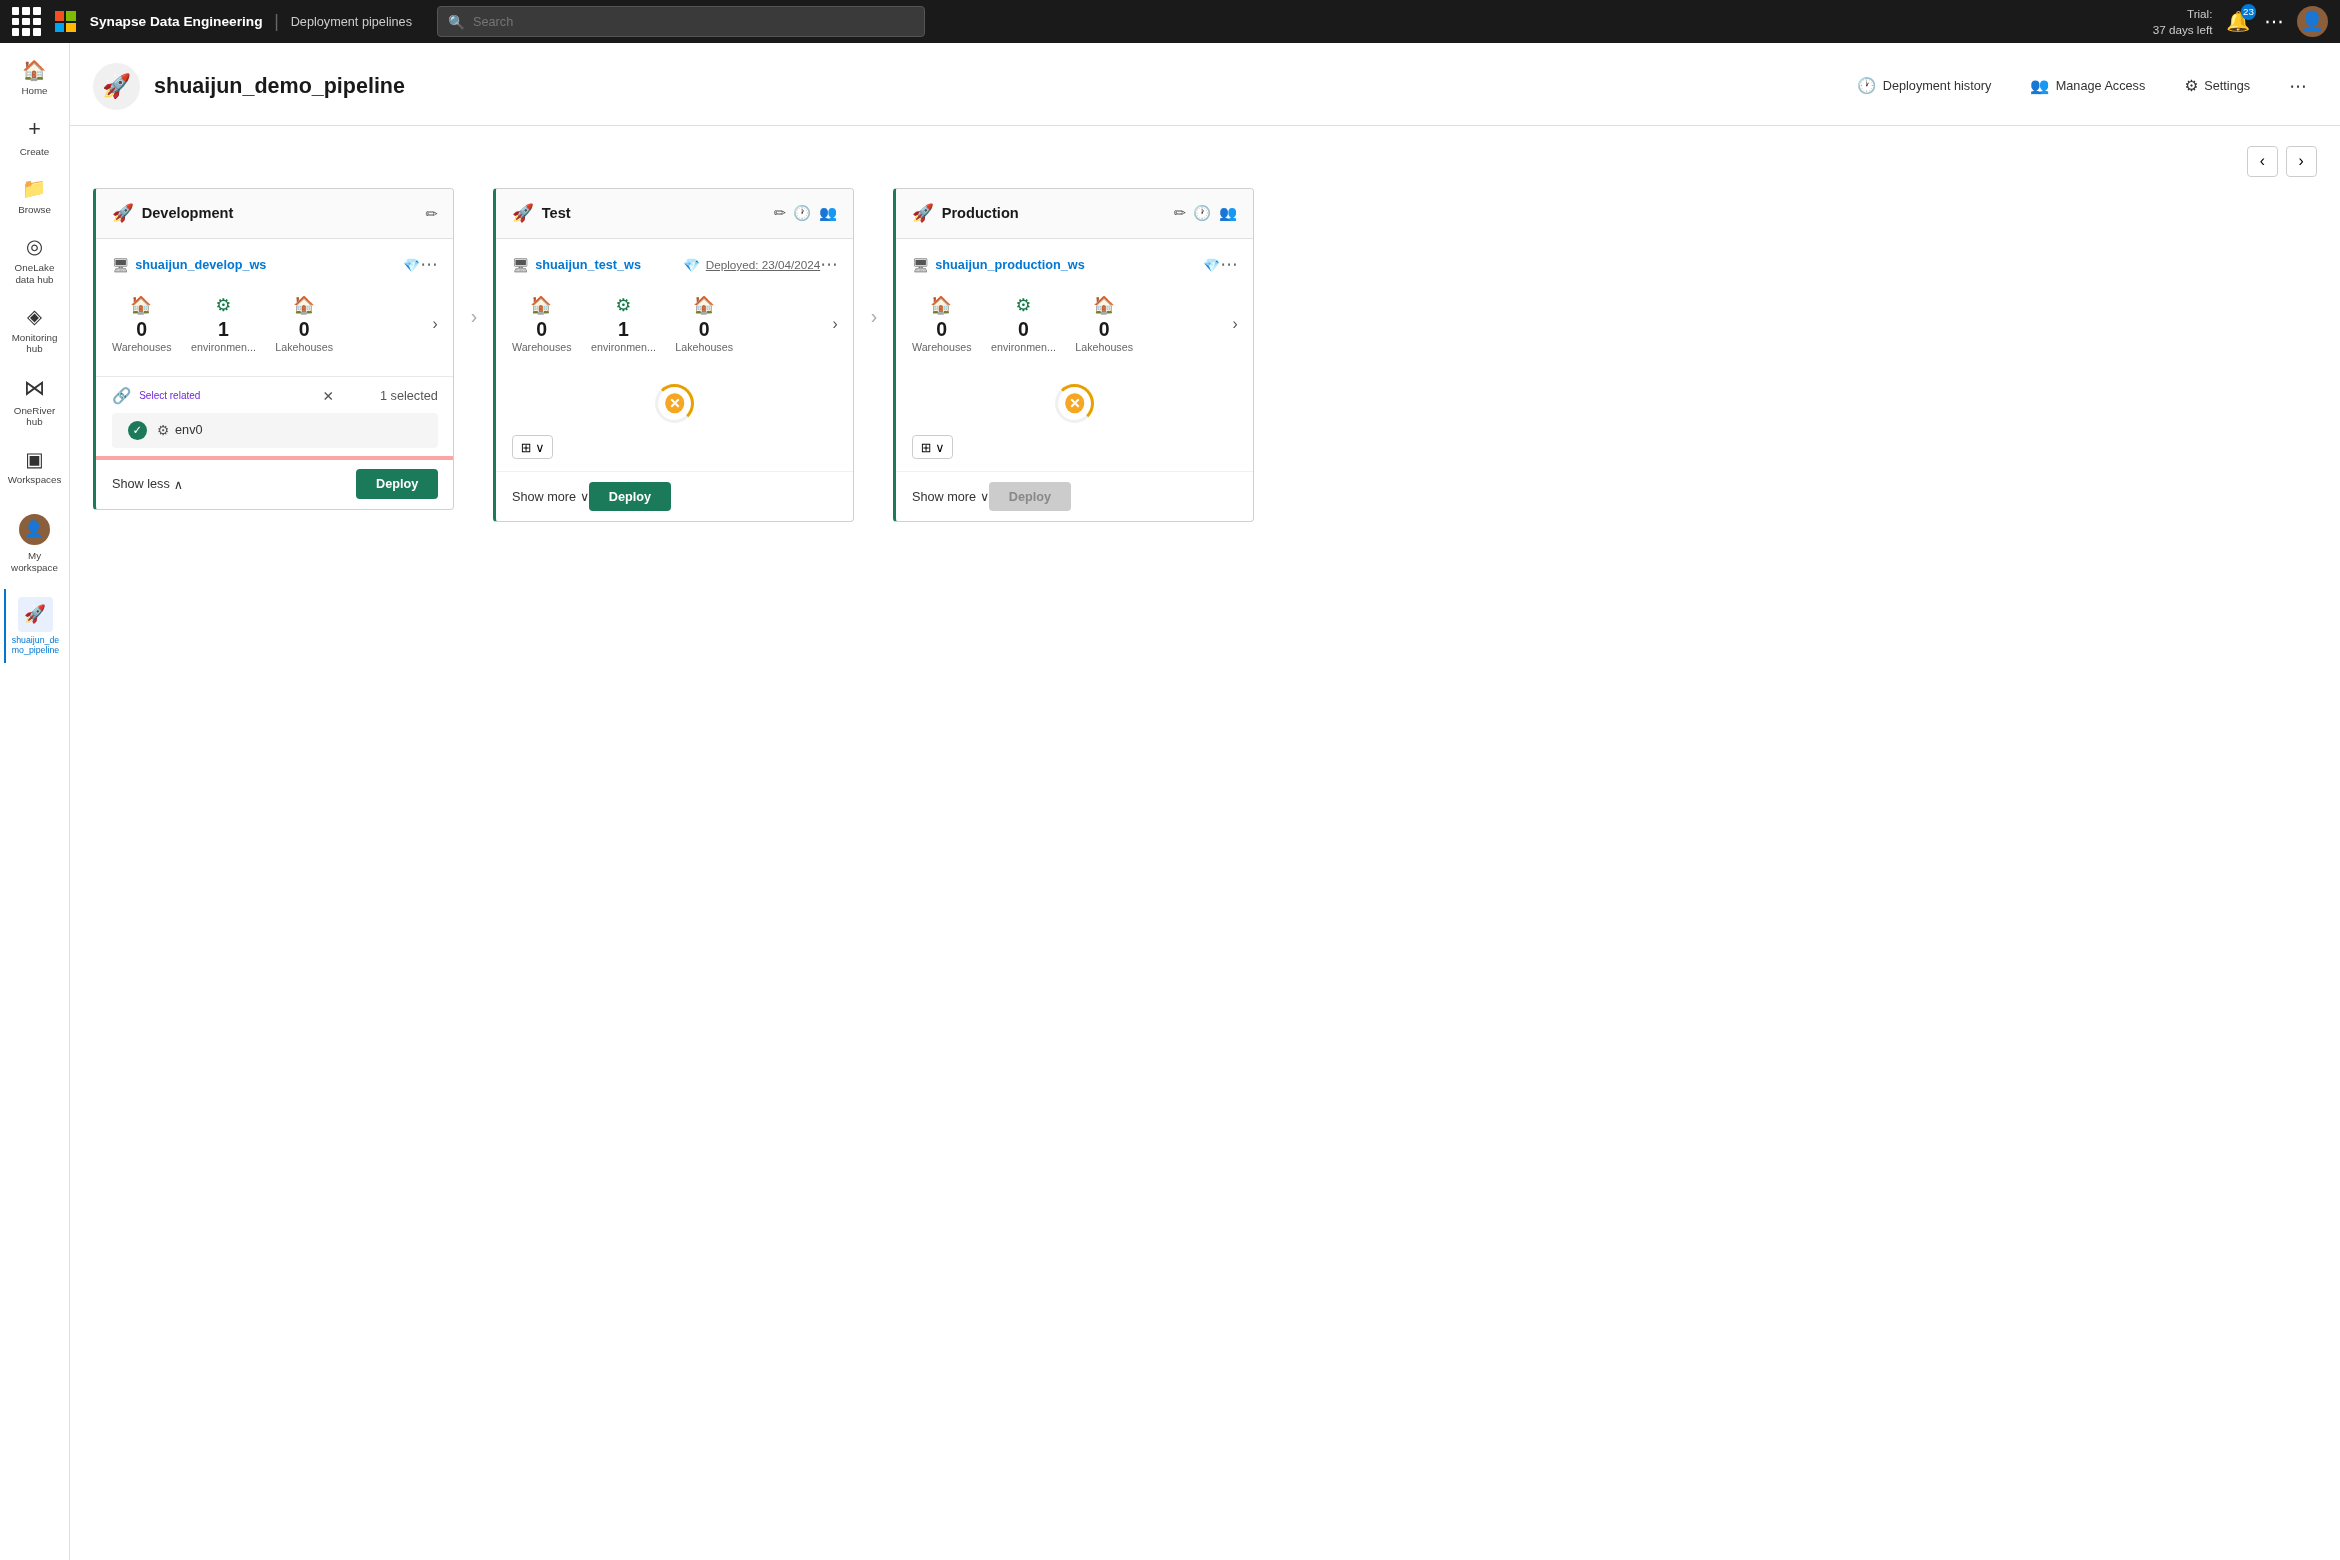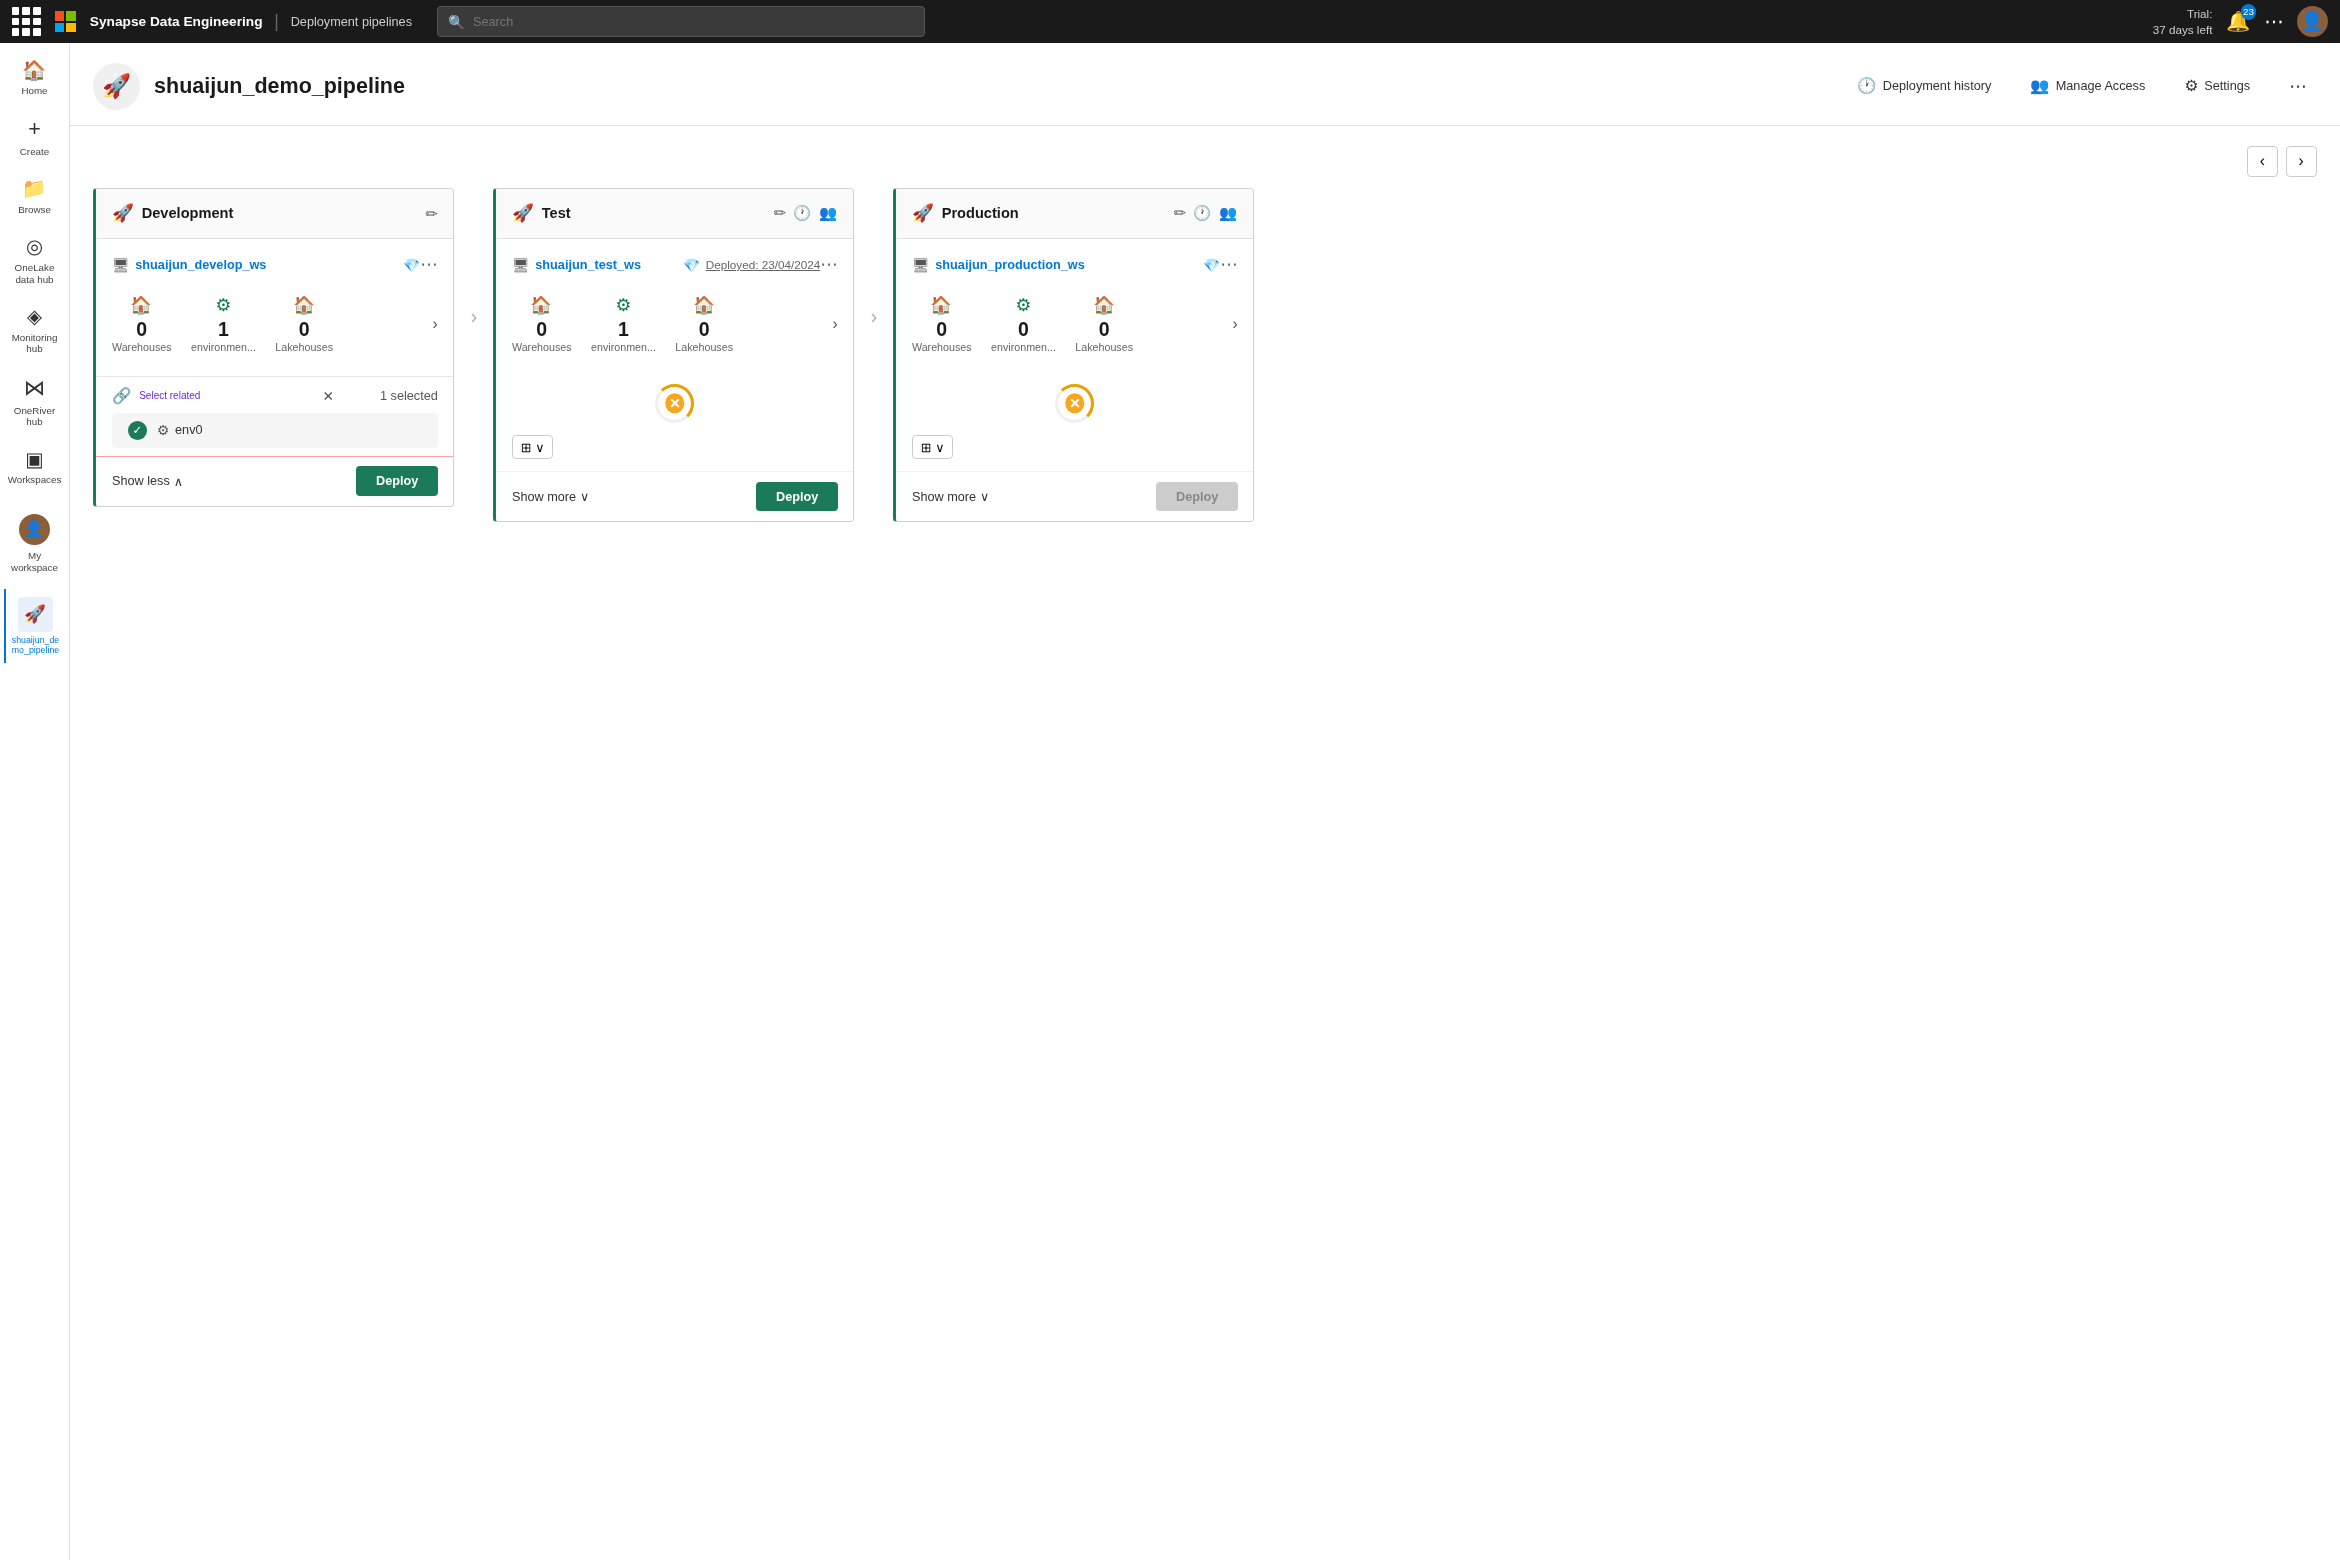--- a/index.html
+++ b/index.html
@@ -123,21 +123,21 @@
     }
     .spinner-x {
       position: absolute; top: 50%; left: 50%; transform: translate(-50%, -50%);
       width: 19.5px; height: 19.5px; background: #f5a623; border-radius: 50%;
       display: flex; align-items: center; justify-content: center;
       color: white; font-size: 13.7px; font-weight: bold;
     }
 
     
     .show-more-row {
-      display: flex; align-items: center; justify-content: space-between;
+      display: flex; align-items: center; justify-content: flex-start;
       padding: 9.8px 15.6px; border-top: 1px solid #f0f0f0;
     }
     .show-more-btn { background: none; border: none; cursor: pointer; color: #333; font-size: 12.7px; display: flex; align-items: center; gap: 3.9px; }
     .deploy-btn {
       background: #1a7a5a; color: white; border: none; border-radius: 3.9px;
       padding: 7.8px 19.5px; font-size: 12.7px; font-weight: 600; cursor: pointer;
     }
     .deploy-btn.disabled { background: #ccc; color: #888; cursor: not-allowed; }
 
     
@@ -165,21 +165,21 @@
     }
     .stage-dropdown {
       display: flex; align-items: center; gap: 3.9px; border: 1px solid #ccc;
       border-radius: 3.9px; padding: 3.9px 7.8px; background: #fff; cursor: pointer;
       font-size: 12.7px;
     }
 
     
     .show-less-row {
       display: flex; align-items: center; justify-content: space-between;
-      padding: 9.8px 15.6px; border-top: 1px solid #fca5a5;
+      padding: 9.8px 15.6px; border-top: 4px solid #fca5a5;
     }
     .show-less-btn { background: none; border: none; cursor: pointer; color: #333; font-size: 12.7px; display: flex; align-items: center; gap: 3.9px; }
 
     
     .warehouse-icon { color: #0078d4; }
     .env-icon { color: #107c41; }
     .lakehouse-icon { color: #0078d4; }
 
     .three-dots { font-size: 17.6px; cursor: pointer; color: #666; }
 

